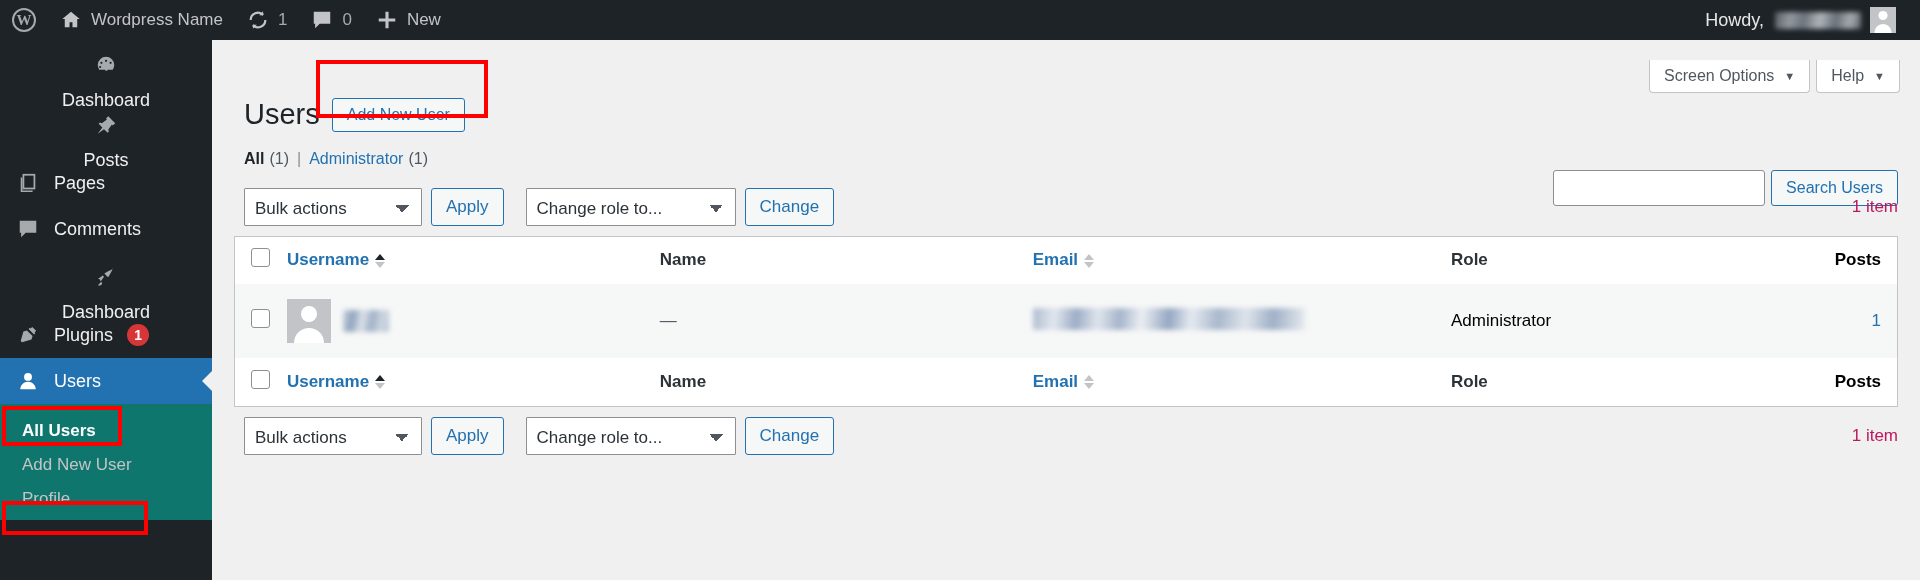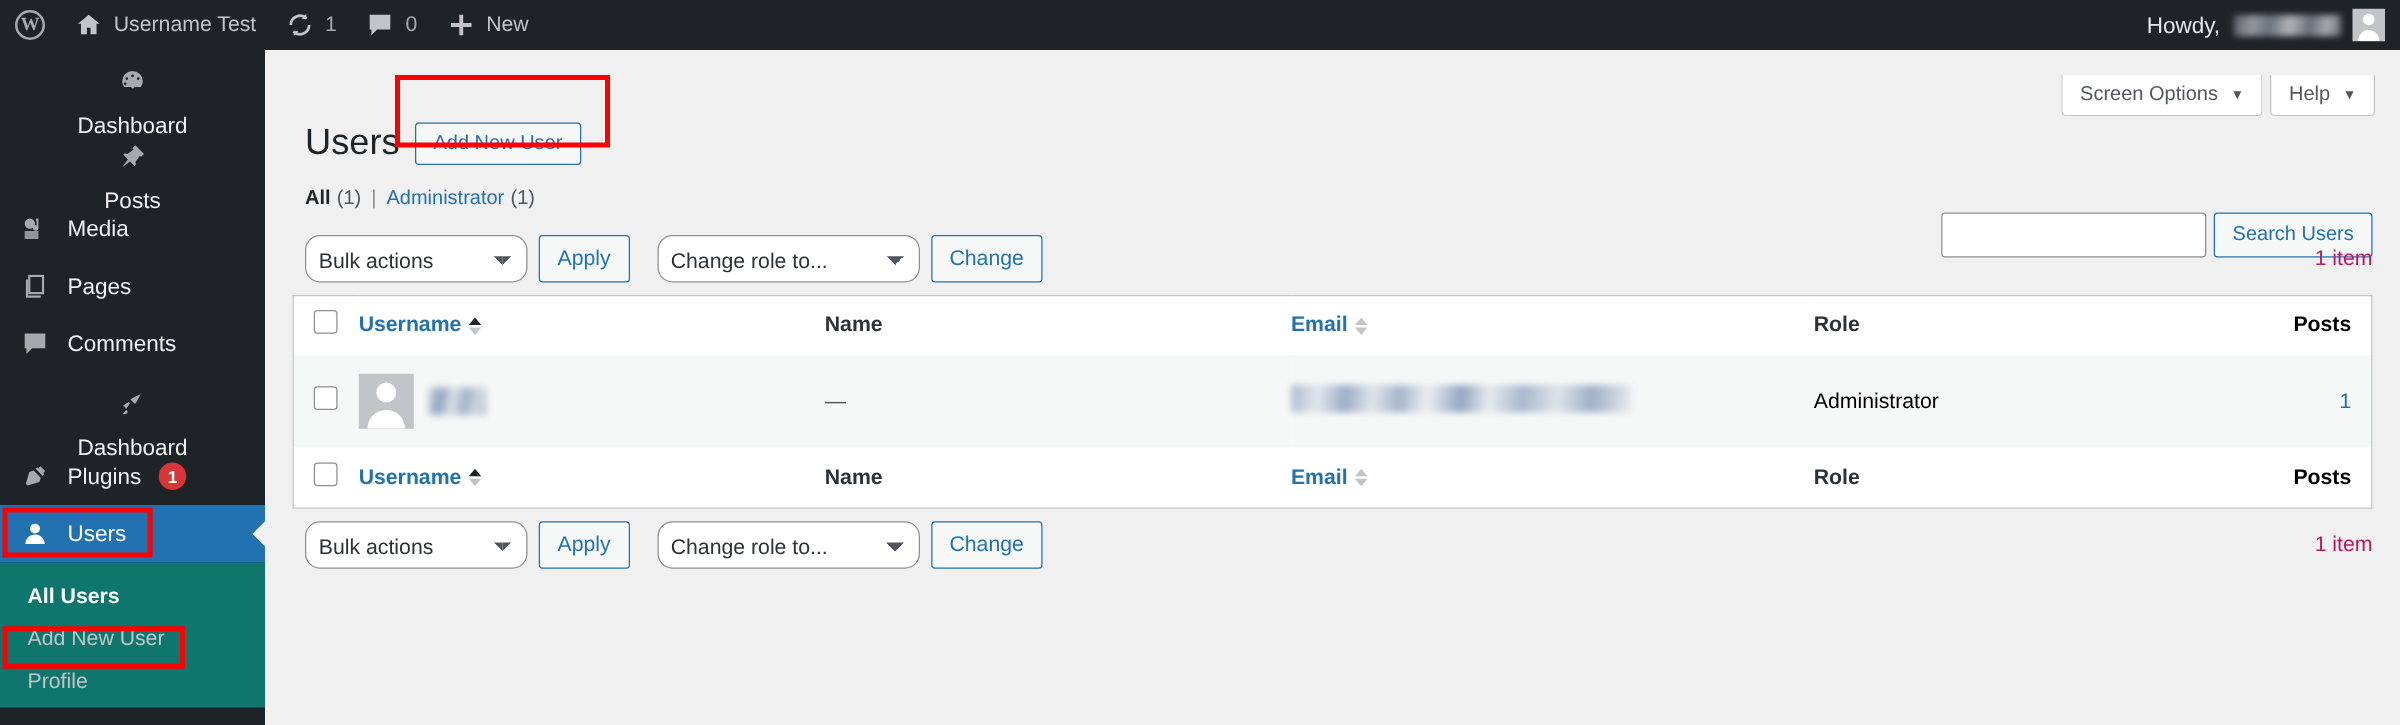--- a/index.html
+++ b/index.html
@@ -29,21 +29,21 @@
     width: 24px; height: 24px; border-radius: 50%;
     border: 2px solid #a7aaad; position: relative;
     display: inline-flex; align-items: center; justify-content: center;
     font-size: 15px; font-weight: bold; color: #a7aaad;
     font-family: "Liberation Serif", serif;
   }
   .home-icon { width: 22px; height: 22px; }
   .ab-count { color: #a7aaad; font-size: 17px; }
   #adminbar-right {
     margin-left: auto; display: flex; align-items: center;
-    gap: 8px;
+    padding-right: 12px; gap: 8px;
   }
   .howdy-text { color: #e6e7e8; font-size: 18px; }
   .blur-name {
     display: inline-block; width: 86px; height: 17px;
     margin-left: 2px; vertical-align: middle;
     background: linear-gradient(100deg,#5b6168 0%,#9ba0a6 18%,#707780 34%,#b9bdc2 52%,#6d747c 70%,#aeb3b8 86%,#656b72 100%);
     filter: blur(2.6px); opacity: .95; border-radius: 2px;
   }
   .ab-avatar {
     width: 26px; height: 26px; background: #c3c4c7;
@@ -136,21 +136,21 @@
     color: #2271b1; border-radius: 3px; padding: 0 14px; font-size: 16px;
     font-family: "Liberation Sans", sans-serif;
   }
 
   .tablenav {
     display: flex; align-items: center; padding-left: 32px;
     height: 58px; position: relative;
   }
   .tablenav.top { margin-top: 10px; }
   .tablenav select {
-    height: 38px; border: 1px solid #8c8f94; border-radius: 12px;
+    height: 38px; border: 1px solid #8c8f94; border-radius: 1px;
     background: #fff; font-size: 17px; color: #2c3338;
     padding: 4px 34px 0 10px; appearance: none;
     font-family: "Liberation Sans", sans-serif;
     background-image:
       linear-gradient(45deg, transparent 50%, #50575e 50%),
       linear-gradient(135deg, #50575e 50%, transparent 50%);
     background-position: calc(100% - 19px) 16px, calc(100% - 12px) 16px;
     background-size: 7px 7px, 7px 7px;
     background-repeat: no-repeat;
   }
@@ -228,21 +228,21 @@
     <span class="glyph">
       <span class="wp-logo-circle">W</span>
     </span>
   </div>
   <div class="ab-item">
     <span class="glyph">
       <svg class="home-icon" viewBox="0 0 24 24" fill="#c3c4c7">
           <path d="M12 3 2.5 11h2.7v9h5.2v-5.6h3.2V20h5.2v-9h2.7z"></path>
         </svg>
     </span>
-    <span>Username Test</span>
+    <span>Wordpress Name</span>
   </div>
   <div class="ab-item">
     <span class="glyph">
       <svg width="22" height="22" viewBox="0 0 24 24" fill="none" stroke="#c3c4c7" stroke-width="2.4">
         <path d="M20 12a8 8 0 0 1-13.7 5.6"></path>
           <path d="M4 12a8 8 0 0 1 13.7-5.6"></path>
         <path d="M17.5 2.5v4.2h-4.2" fill="#c3c4c7" stroke="none"></path>
         <path d="M6.5 21.5v-4.2h4.2" fill="#c3c4c7" stroke="none"></path>
       </svg>
     </span>
@@ -292,31 +292,20 @@
 
   <div class="menu-top sep-above">
     <span class="micon">
       <svg width="22" height="22" viewBox="0 0 24 24" fill="#a7aaad">
         <path d="M14.5 2.5 12 5l1 1-5.5 4-2.2-.6-1.3 1.3 4 4-5 6.8 6.8-5 4 4 1.3-1.3-.6-2.2 4-5.5 1 1 2.5-2.5z"></path>
       </svg>
     </span>
     <span>Posts</span>
   </div>
 
-  <div class="menu-top">
-    <span class="micon">
-      <svg width="22" height="22" viewBox="0 0 24 24" fill="#a7aaad">
-        <path d="M3 3h10v10H3z" fill="none"></path>
-        <circle cx="7.5" cy="7.5" r="4.5"></circle>
-          <path d="M13 3h2v8.2a2.4 2.4 0 1 1-1.6-2.2V5.5H13z"></path>
-        <path d="M3 14h12v7H3z" opacity=".85"></path>
-      </svg>
-    </span>
-    <span>Media</span>
-  </div>
 
   <div class="menu-top">
     <span class="micon">
       <svg width="22" height="22" viewBox="0 0 24 24" fill="none" stroke="#a7aaad" stroke-width="1.9">
         <rect x="7" y="3" width="12" height="15"></rect>
           <path d="M5 6v15h12"></path>
       </svg>
     </span>
     <span>Pages</span>
   </div>

